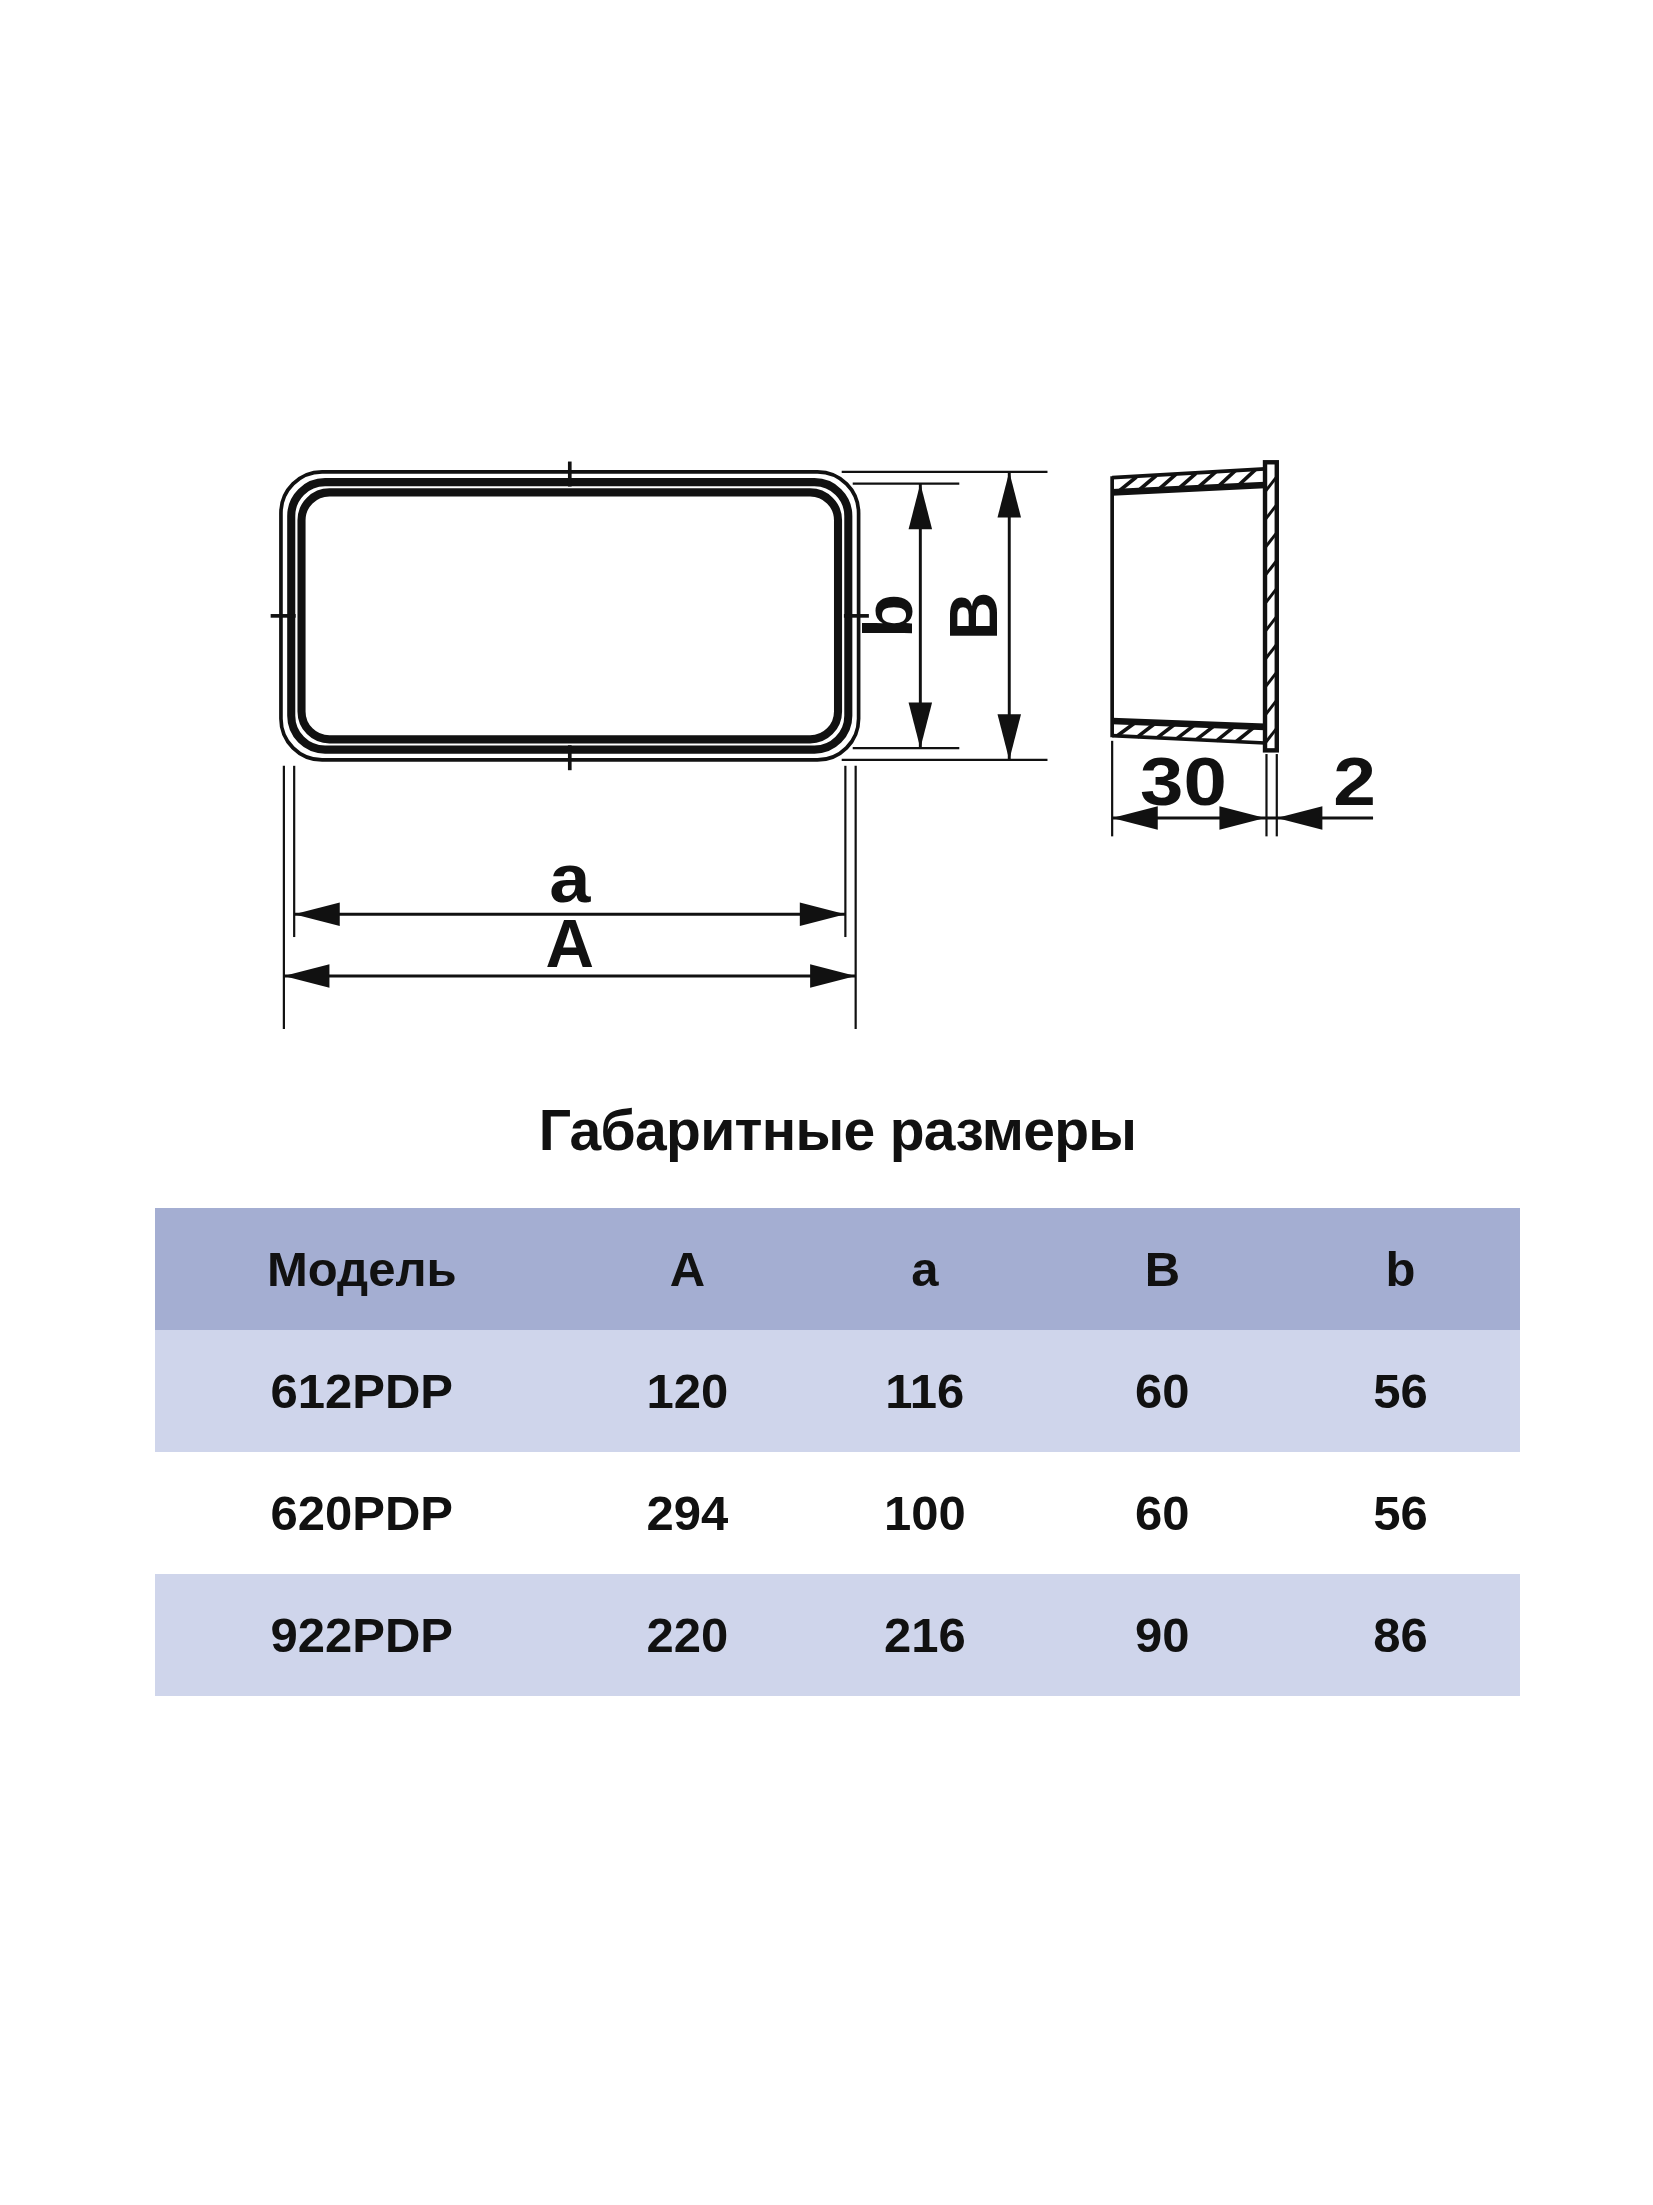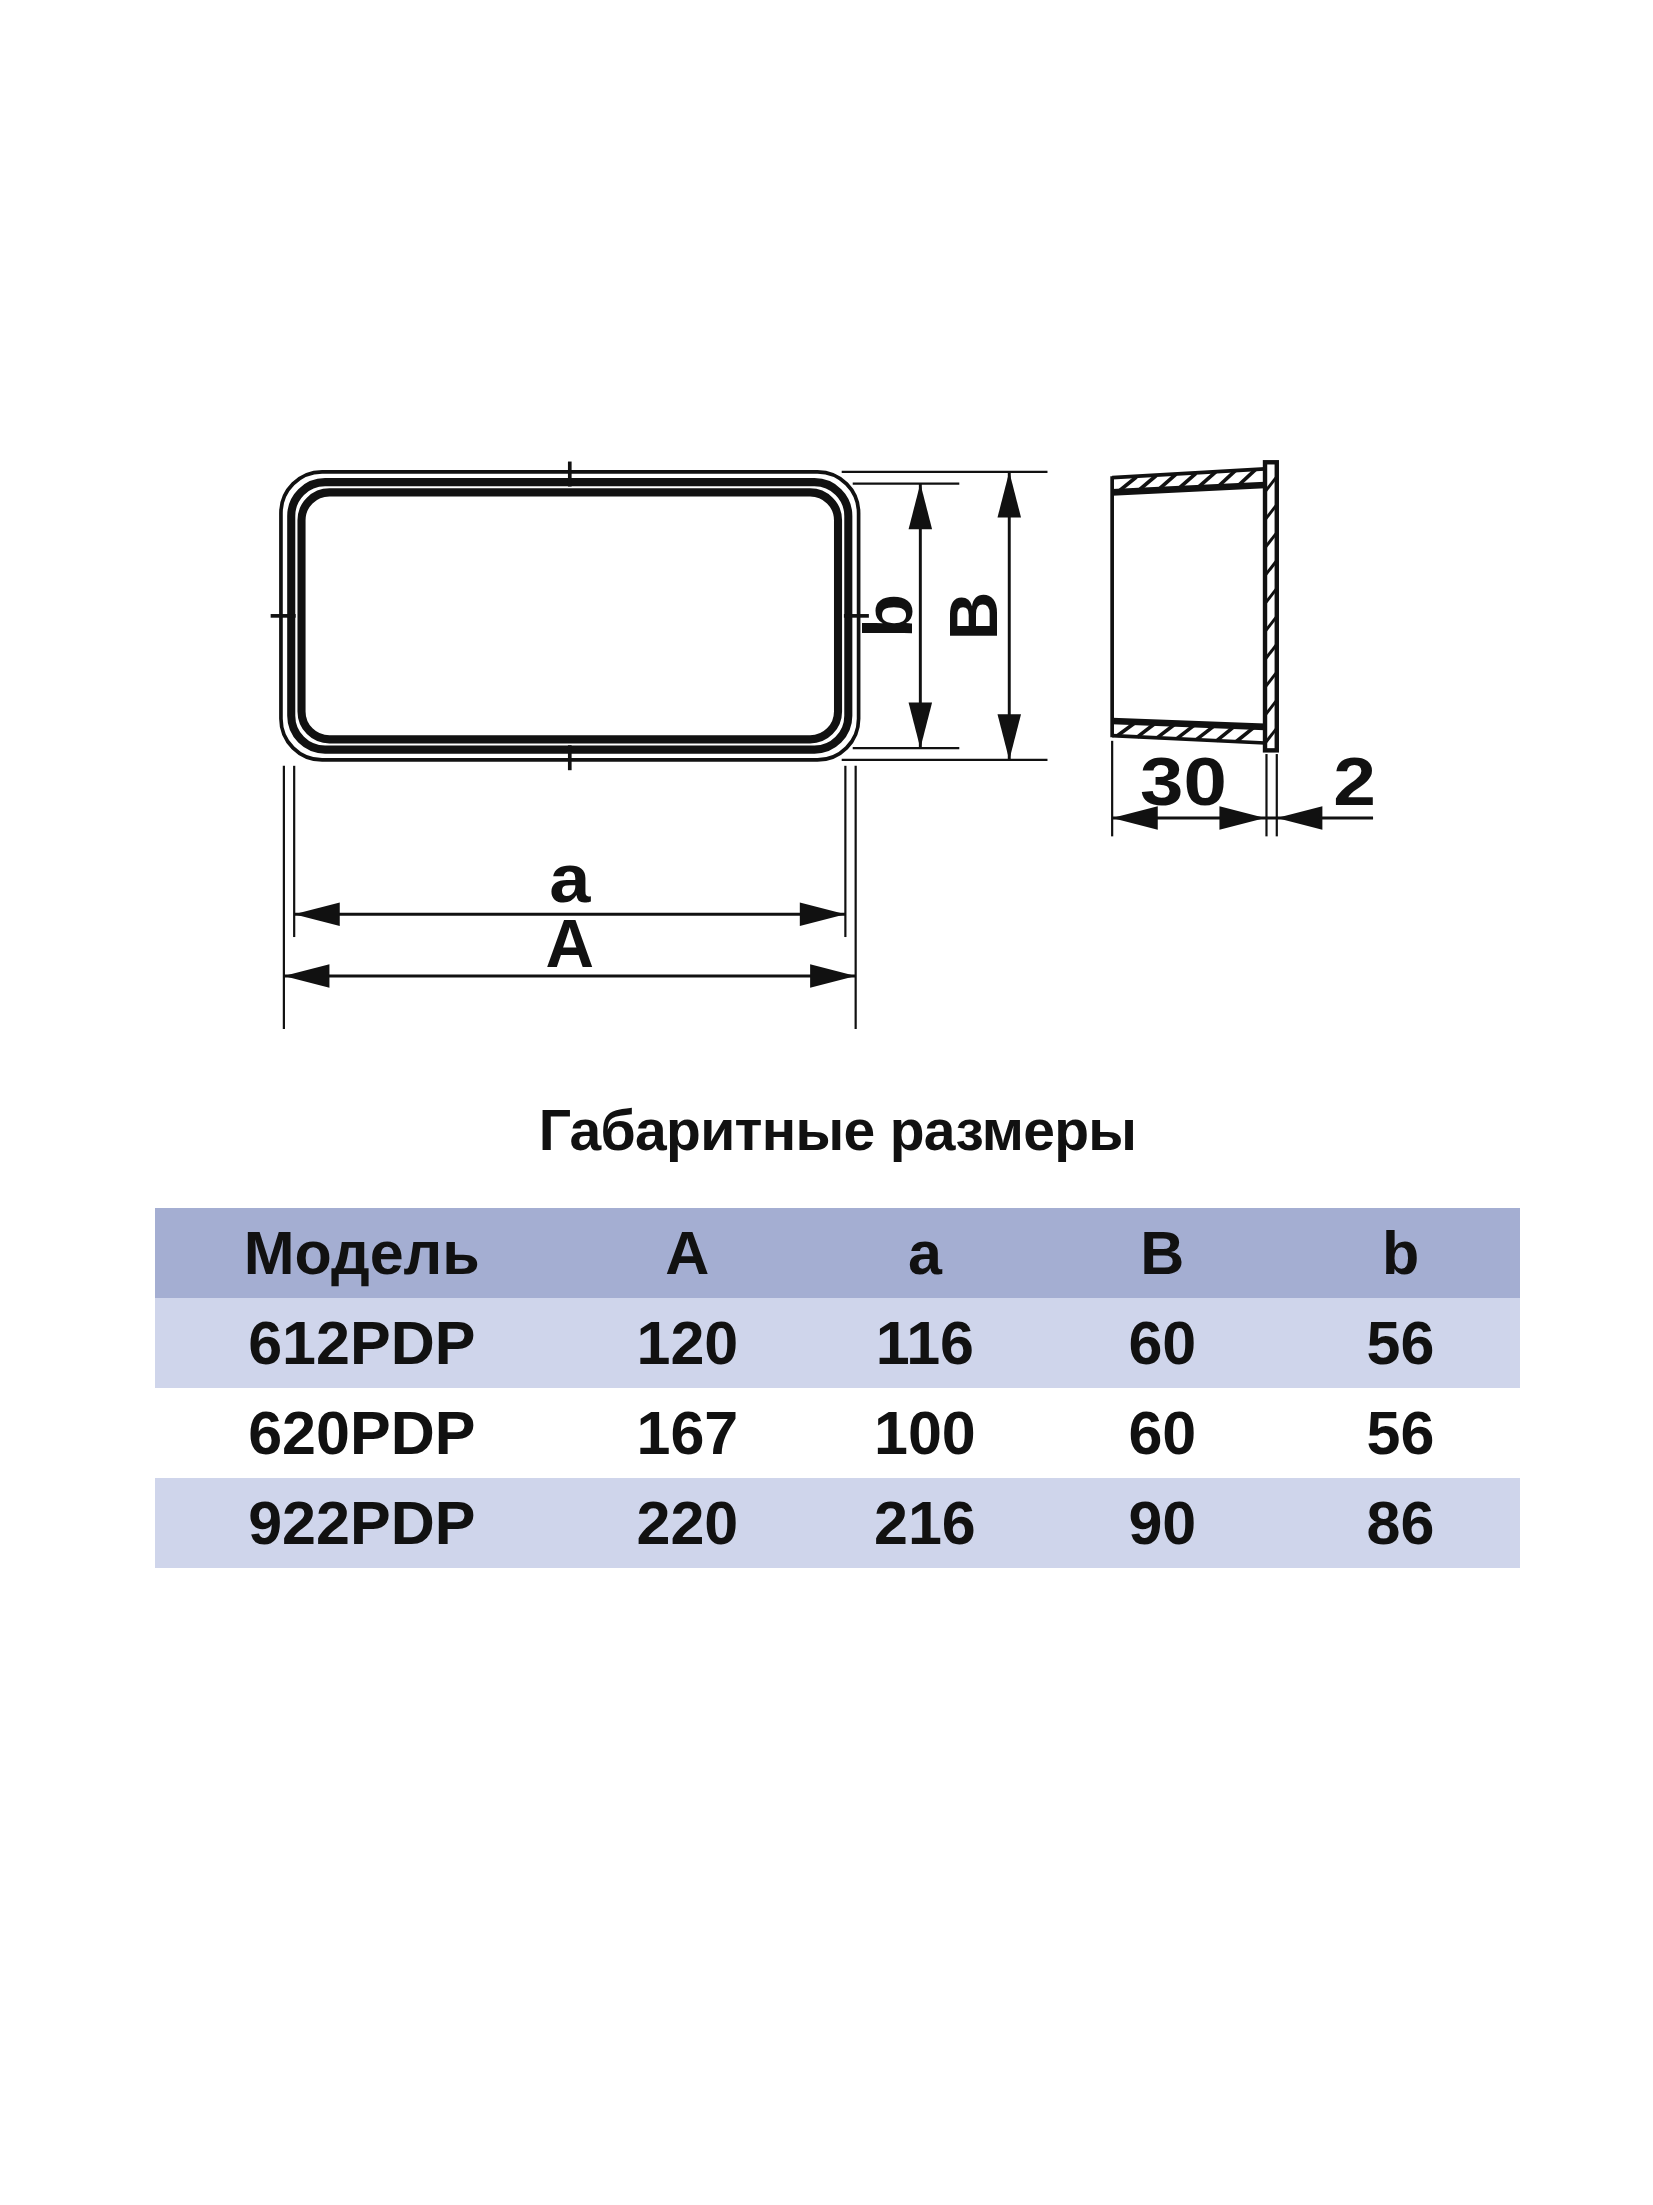--- a/index.html
+++ b/index.html
@@ -34,24 +34,24 @@
   table.dim-table {
     position: absolute;
     left: 155px; top: 1208px;
     width: 1365px;
     border-collapse: collapse;
     table-layout: fixed;
   }
   table.dim-table td {
     text-align: center;
     vertical-align: middle;
-    font-size: 61px;
+    font-size: 49px;
     font-weight: 700;
     color: #111;
-    padding: 0;
+    padding: 16px;
   }
   tr.header-row td { background: #a4aed2; height: 90px; }
   tr.data-row td { height: 90px; }
   tr.row-tint td { background: #cfd5eb; }
   tr.row-plain td { background: #ffffff; }
 </style>
 </head>
 <body>
 
 <svg class="drawing-svg" viewBox="0 0 2250 1460">
@@ -186,21 +186,21 @@
     </tr>
     <tr class="data-row row-tint">
       <td>612PDP</td>
       <td>120</td>
       <td>116</td>
       <td>60</td>
       <td>56</td>
     </tr>
     <tr class="data-row row-plain">
       <td>620PDP</td>
-      <td>167</td>
+      <td>294</td>
       <td>100</td>
       <td>60</td>
       <td>56</td>
     </tr>
     <tr class="data-row row-tint">
       <td>922PDP</td>
       <td>220</td>
       <td>216</td>
       <td>90</td>
       <td>86</td>

